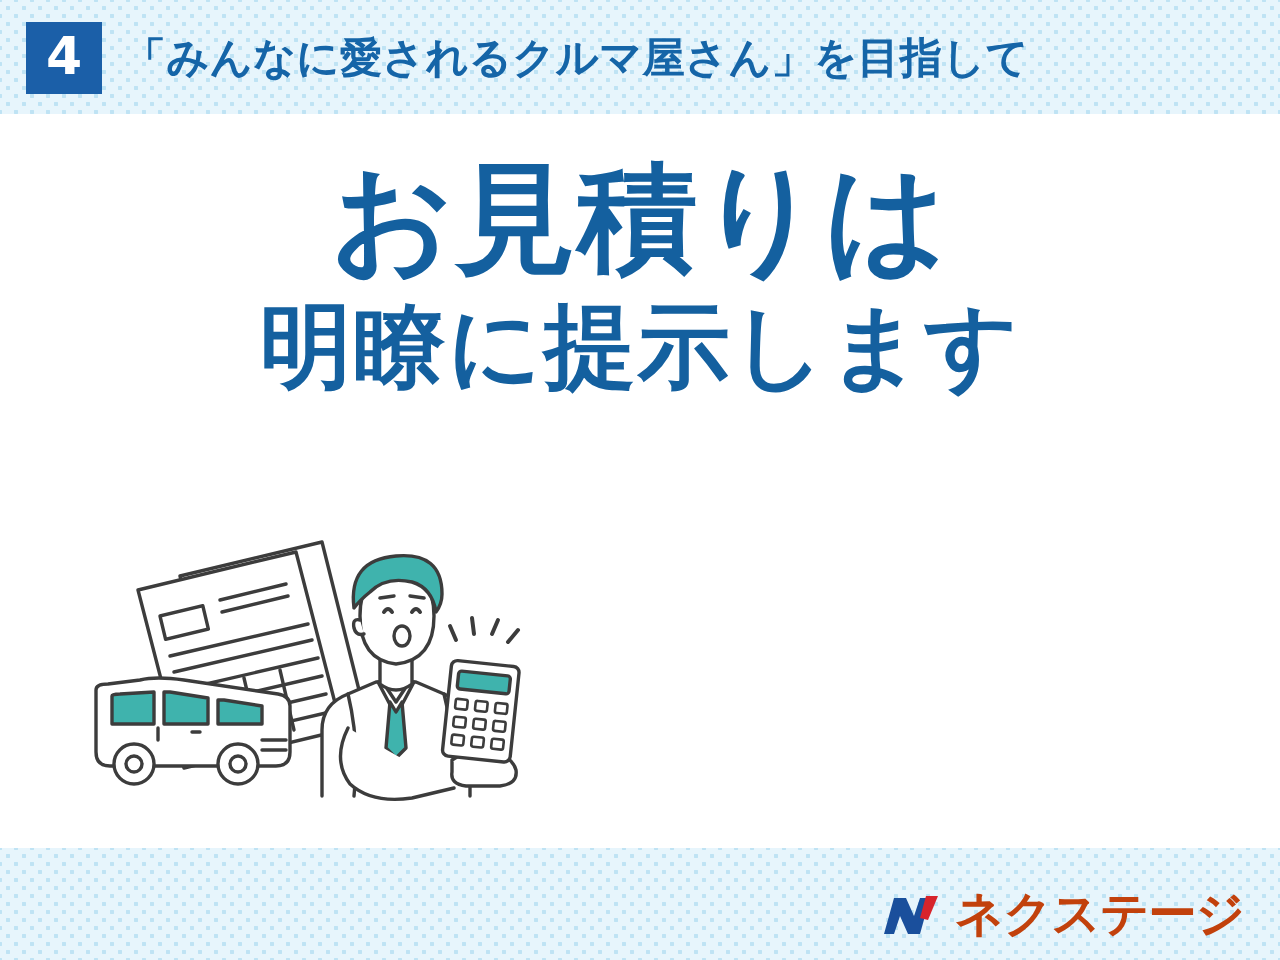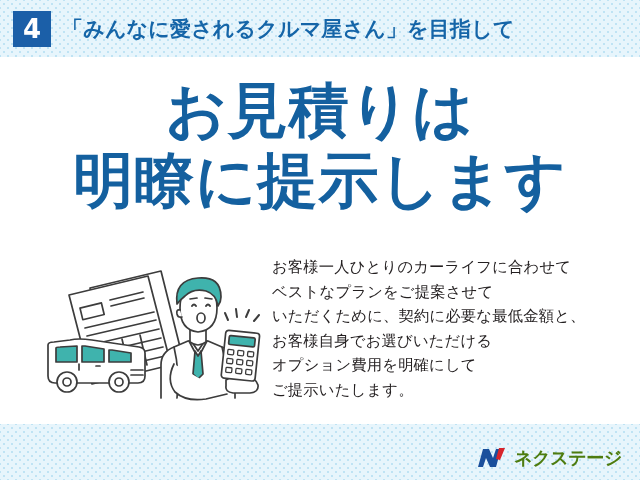--- a/index.html
+++ b/index.html
@@ -95,21 +95,21 @@
     font-weight: bold;
     font-family: "DejaVu Sans", "Liberation Sans", sans-serif;
     line-height: 1.0;
     letter-spacing: 1px;
   }
   #headline .hl-line {
     display: block;
     white-space: nowrap;
   }
   #headline .hl1 { font-size: 60px; }
-  #headline .hl2 { font-size: 60px; margin-top: 10px; }
+  #headline .hl2 { font-size: 46px; margin-top: 10px; }
 
   
   #body-copy {
     position: absolute;
     left: 272px;
     top: 198px;
     width: 365px;
     color: #231f20;
     font-size: 15.3px;
     line-height: 24.6px;
@@ -139,22 +139,22 @@
     position: absolute;
     right: 18px;
     top: 444px;
     height: 28px;
     display: flex;
     align-items: center;
     gap: 6px;
   }
   #logo-mark { display: block; }
   #logo-text {
-    color: #4d7c0f;
-    font-size: 18px;
+    color: #c2410c;
+    font-size: 24px;
     font-weight: bold;
     letter-spacing: -0.4px;
     line-height: 1;
     white-space: nowrap;
     font-family: Liberation Serif, serif;
   }
 </style>
 </head>
 <body>
 
@@ -268,28 +268,20 @@
           <g stroke-width="2" stroke-linecap="round">
             <path d="M198 68 L195 61"></path>
             <path d="M207 65 L206 57"></path>
             <path d="M216 65 L219 58"></path>
             <path d="M224 69 L229 63"></path>
           </g>
         </g>
       </svg>
     </div>
 
-    <div id="body-copy">
-      <span class="copy-line">お客様一人ひとりのカーライフに合わせて</span>
-      <span class="copy-line">ベストなプランをご提案させて</span>
-      <span class="copy-line">いただくために、契約に必要な最低金額と、</span>
-      <span class="copy-line">お客様自身でお選びいただける</span>
-      <span class="copy-line">オプション費用を明確にして</span>
-      <span class="copy-line">ご提示いたします。</span>
-    </div>
   </div>
 
   <div class="dotband" id="footer-band"></div>
   <div id="logo">
     <svg id="logo-mark" width="34" height="24" viewBox="0 0 34 24" xmlns="http://www.w3.org/2000/svg">
       <path d="M4 21 L9 3 L15 3 L19 12 L22 3 L27 3 L22 21 L16 21 L12 12 L9 21 Z" fill="#1a4f9c"></path>
       <path d="M25 2 L31 2 L26 14 L22 13 Z" fill="#d7242b"></path>
     </svg>
     <span id="logo-text">ネクステージ</span>
   </div>

